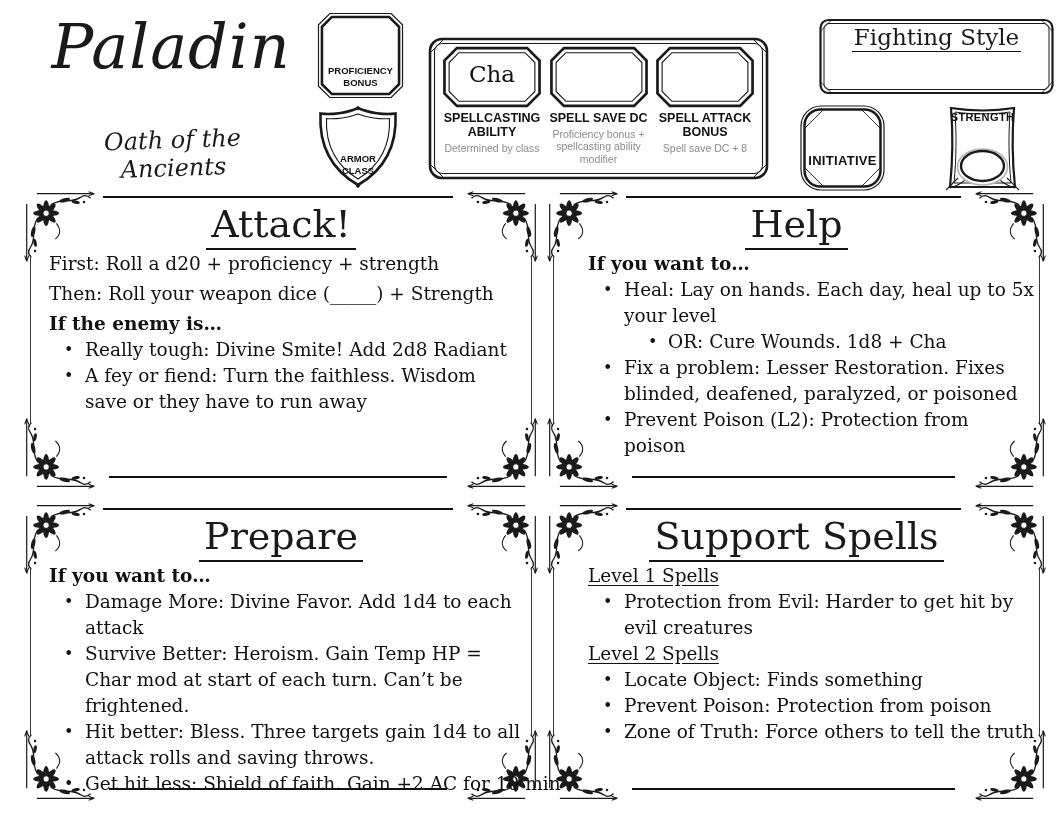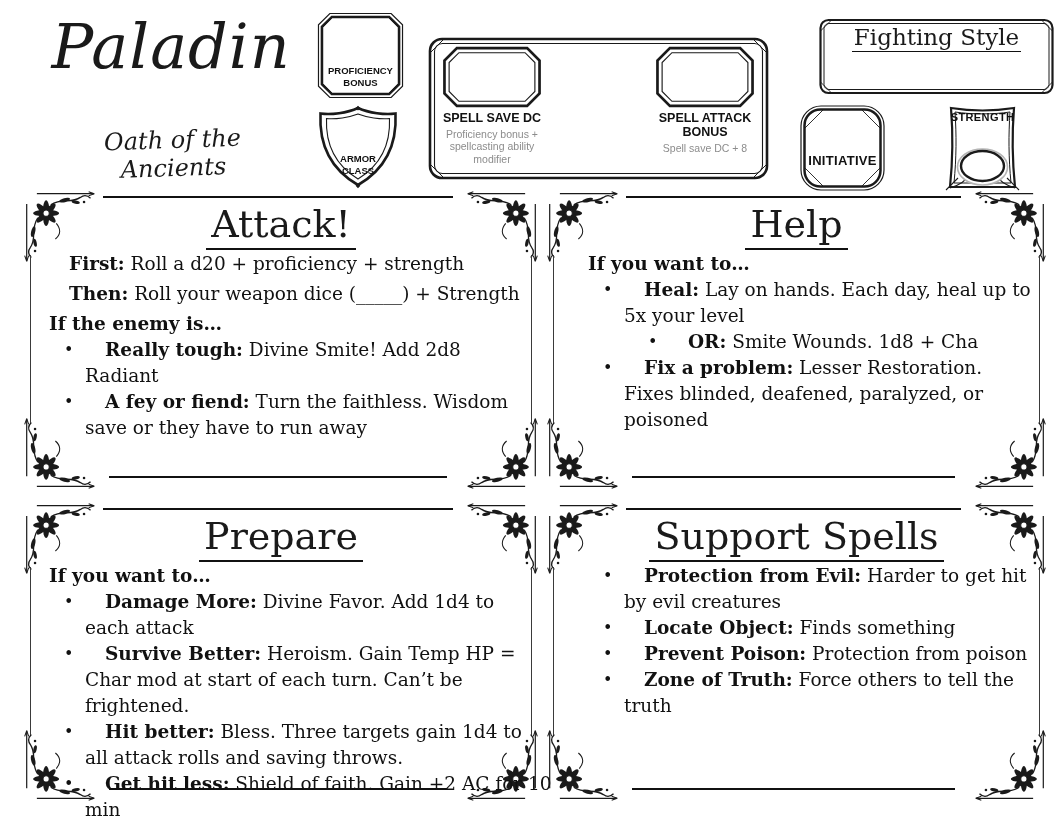--- a/index.html
+++ b/index.html
@@ -77,21 +77,21 @@
   .corner.tl{left:-2px;top:-3px;}
   .corner.tr{right:-2px;top:-3px;transform:scaleX(-1);}
   .corner.bl{left:-2px;bottom:-1px;transform:scaleY(-1);}
   .corner.br{right:-2px;bottom:-1px;transform:scale(-1,-1);}
 
   .panel-title{margin:9px 0 5px;text-align:center;font-size:38px;font-weight:normal;}
   .panel-title span{border-bottom:2.6px solid #111;padding:0 5px 2px;}
 
   .panel-body{padding:0 14px 0 24px;font-size:18.5px;line-height:26px;color:#111;}
   .p-help .panel-body,.p-support .panel-body{padding-left:40px;padding-right:10px;}
-  .b{font-weight:bold;margin-left:20px;}
+  .b{font-weight:normal;}
   .head{font-weight:bold;}
   .line{margin-bottom:4px;}
   .bullet{position:relative;padding-left:36px;}
   .bullet::before{content:"\2022";position:absolute;left:15px;top:0;font-size:16px;}
   .bullet2{position:relative;padding-left:80px;}
   .bullet2::before{content:"\2022";position:absolute;left:60px;top:0;font-size:16px;}
   .subhead{text-decoration:underline;text-underline-offset:3px;}
   .wide{margin-right:-42px;}
 </style>
 </head>
@@ -150,20 +150,29 @@
       <rect x="2" y="2" width="337" height="139" rx="12" fill="#fff" stroke="#1a1a1a" stroke-width="2.6"></rect>
       <rect x="6.5" y="6.5" width="328" height="130" rx="8" fill="none" stroke="#1a1a1a" stroke-width="1.1"></rect>
       <path d="M2 16 L16 2 M325 2 L339 16 M339 127 L325 141 M16 141 L2 127" stroke="#1a1a1a" stroke-width="1" fill="none"></path>
     </svg>
     <div class="sc-cols">
       <div class="sc-col">
         <svg class="sc-oct" viewBox="0 0 96 60">
           <path d="M14 2 H82 L94 14 V46 L82 58 H14 L2 46 V14 Z" fill="#fff" stroke="#1a1a1a" stroke-width="2.6"></path>
           <path d="M16 6.5 H80 L89.5 16 V44 L80 53.5 H16 L6.5 44 V16 Z" fill="none" stroke="#1a1a1a" stroke-width="1.1"></path>
         </svg>
+        <div class="sc-val">Cha</div>
+        <div class="sc-label">SPELLCASTING ABILITY</div>
+        <div class="sc-note">Determined by class</div>
+      </div>
+      <div class="sc-col">
+        <svg class="sc-oct" viewBox="0 0 96 60">
+          <path d="M14 2 H82 L94 14 V46 L82 58 H14 L2 46 V14 Z" fill="#fff" stroke="#1a1a1a" stroke-width="2.6"></path>
+          <path d="M16 6.5 H80 L89.5 16 V44 L80 53.5 H16 L6.5 44 V16 Z" fill="none" stroke="#1a1a1a" stroke-width="1.1"></path>
+        </svg>
         <div class="sc-val"></div>
         <div class="sc-label">SPELL SAVE DC</div>
         <div class="sc-note">Proficiency bonus + spellcasting ability modifier</div>
       </div>
       <div class="sc-col">
         <svg class="sc-oct" viewBox="0 0 96 60">
           <path d="M14 2 H82 L94 14 V46 L82 58 H14 L2 46 V14 Z" fill="#fff" stroke="#1a1a1a" stroke-width="2.6"></path>
           <path d="M16 6.5 H80 L89.5 16 V44 L80 53.5 H16 L6.5 44 V16 Z" fill="none" stroke="#1a1a1a" stroke-width="1.1"></path>
         </svg>
         <div class="sc-val"></div>
@@ -244,22 +253,23 @@
         <use href="#flourish"></use>
       </svg>
     <div class="rule-top"></div>
     <div class="rule-bottom"></div>
     <div class="rule-left"></div>
     <div class="rule-right"></div>
     <h2 class="panel-title"><span>Help</span></h2>
     <div class="panel-body">
       <div class="head"><span>If you want to…</span></div>
       <div class="bullet"><span class="b">Heal:</span><span> Lay on hands. Each day, heal up to 5x your level</span></div>
-      <div class="bullet2"><span class="b">OR:</span><span> Smite Wounds. 1d8 + Cha</span></div>
+      <div class="bullet2"><span class="b">OR:</span><span> Cure Wounds. 1d8 + Cha</span></div>
       <div class="bullet"><span class="b">Fix a problem:</span><span> Lesser Restoration. Fixes blinded, deafened, paralyzed, or poisoned</span></div>
+      <div class="bullet"><span class="b">Prevent Poison (L2):</span><span> Protection from poison</span></div>
     </div>
   </section>
 
   <section class="panel p-prepare">
     <svg class="corner tl" viewBox="0 0 80 80">
         <use href="#flourish"></use>
       </svg>
     <svg class="corner tr" viewBox="0 0 80 80">
         <use href="#flourish"></use>
       </svg>
@@ -295,20 +305,22 @@
       </svg>
     <svg class="corner br" viewBox="0 0 80 80">
         <use href="#flourish"></use>
       </svg>
     <div class="rule-top"></div>
     <div class="rule-bottom"></div>
     <div class="rule-left"></div>
     <div class="rule-right"></div>
     <h2 class="panel-title"><span>Support Spells</span></h2>
     <div class="panel-body">
+      <div class="subhead"><span>Level 1 Spells</span></div>
       <div class="bullet"><span class="b">Protection from Evil:</span><span> Harder to get hit by evil creatures</span></div>
+      <div class="subhead"><span>Level 2 Spells</span></div>
       <div class="bullet"><span class="b">Locate Object:</span><span> Finds something</span></div>
       <div class="bullet"><span class="b">Prevent Poison:</span><span> Protection from poison</span></div>
       <div class="bullet"><span class="b">Zone of Truth:</span><span> Force others to tell the truth</span></div>
     </div>
   </section>
 
 </div>
 
 </body></html>

